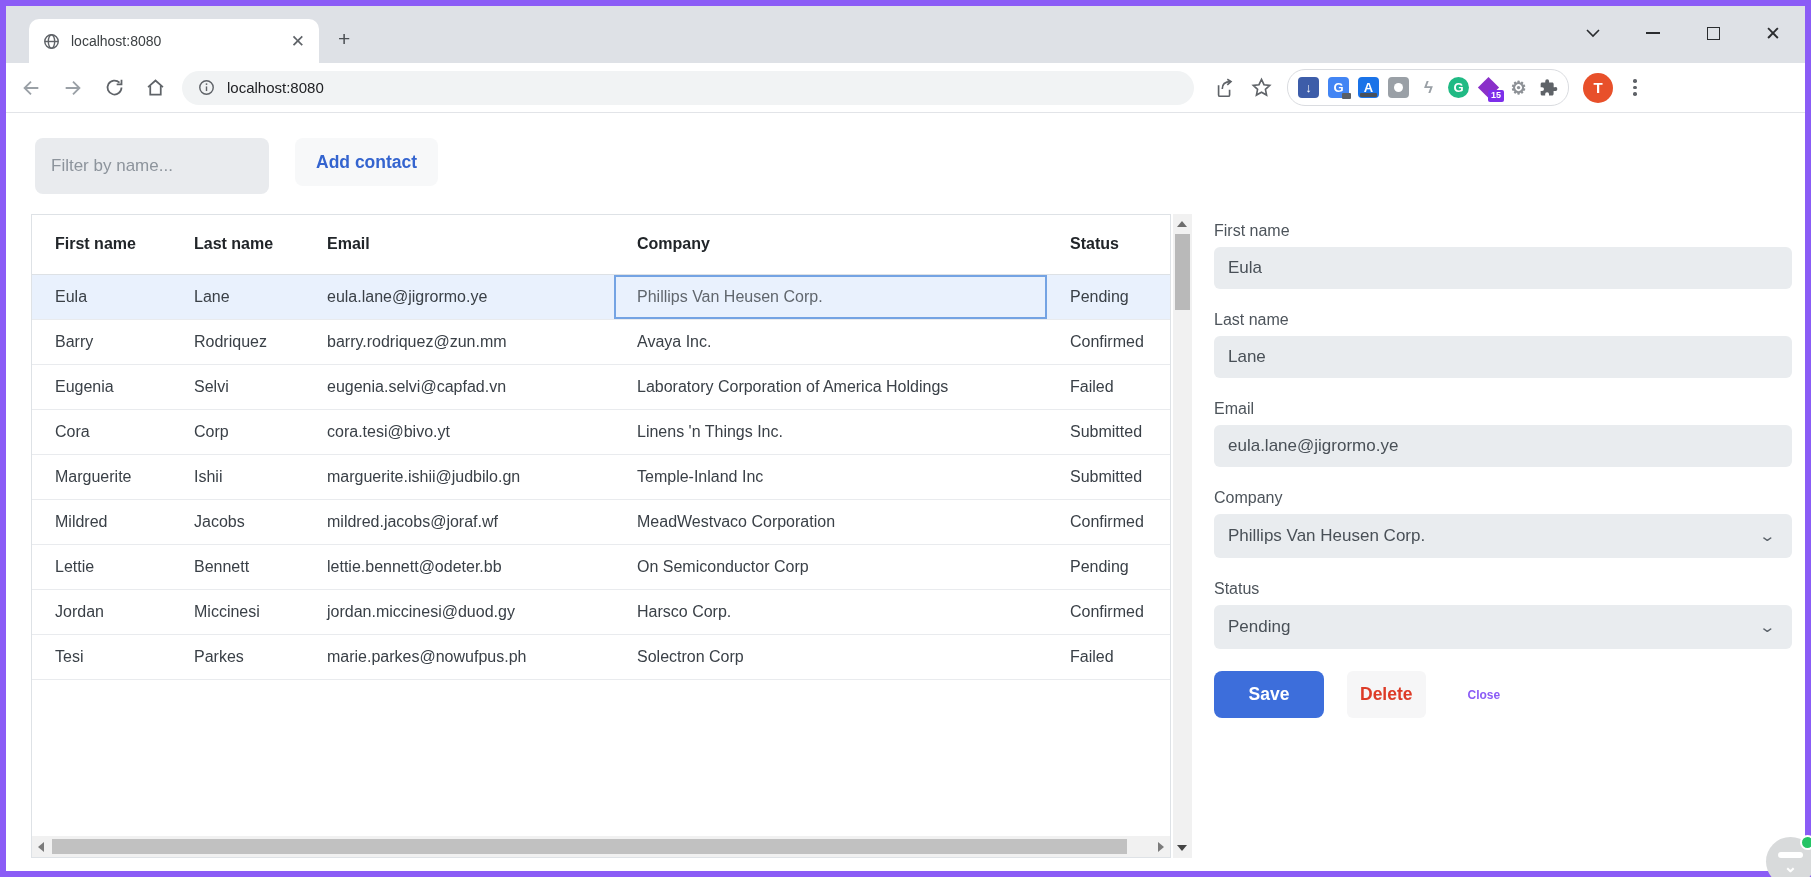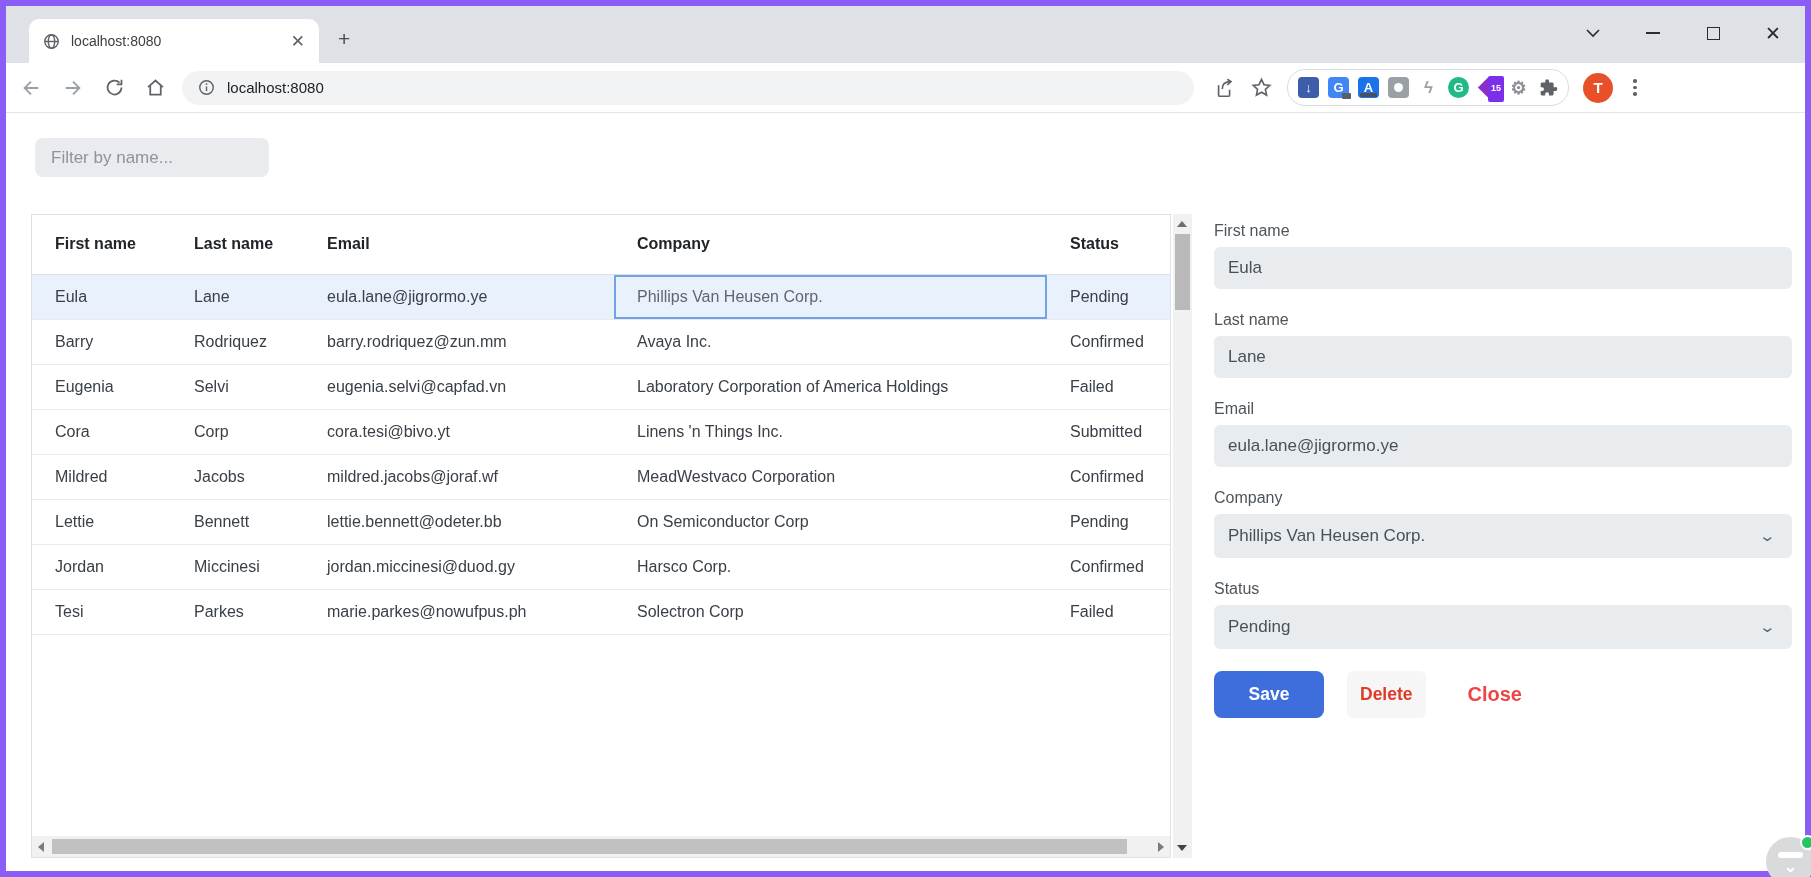--- a/index.html
+++ b/index.html
@@ -29,29 +29,29 @@
   .addressbar { width:1012px; height:34px; background:#f1f3f4; border-radius:17px; display:flex;
                 align-items:center; padding:0 16px; gap:12px; }
   .url-text { font-size:15px; color:#202124; }
   .tb-right { display:flex; align-items:center; gap:14px; margin-left:20px; }
   .ext-pill { display:flex; align-items:center; gap:9px; border:1px solid #dadce0; border-radius:18px;
               height:37px; padding:0 10px; background:#fff; }
   .chip { width:21px; height:21px; border-radius:4px; display:inline-flex; align-items:center;
           justify-content:center; font-size:13px; font-weight:bold; color:#fff; position:relative; }
   .chip.round { border-radius:50%; }
   .badge15 { position:absolute; right:-5px; bottom:-4px; background:#7d2eea; color:#fff; font-size:9px;
-             font-weight:bold; padding:8px 3px; border-radius:2px; line-height:1.1; }
+             font-weight:bold; padding:1px 3px; border-radius:2px; line-height:1.1; }
   .diamond { width:15px; height:15px; background:#8a30c9; transform:rotate(45deg); }
   .avatar { width:30px; height:30px; border-radius:50%; background:#e8502a; color:#fff; font-size:15px;
             font-weight:bold; display:inline-flex; align-items:center; justify-content:center; }
   .dots { display:inline-flex; flex-direction:column; gap:3px; padding:2px 6px; }
   .dots i { width:3.5px; height:3.5px; border-radius:50%; background:#5f6368; }
 
   
-  .filter-input { position:absolute; left:29px; top:132px; width:234px; height:39px; background:#e9ebee;
+  .filter-input { position:absolute; left:29px; top:132px; width:234px; height:56px; background:#e9ebee;
                   border:none; border-radius:8px; padding:12px 16px; font-size:17px; color:#495057;
                   font-family:"Liberation Sans", sans-serif; }
   .filter-input::placeholder { color:#8d949c; }
   .add-contact { position:absolute; left:289px; top:132px; height:48px; padding:0 21px; background:#f7f8f9;
                  border:none; border-radius:8px; color:#3464cf; font-size:17.5px; font-weight:bold;
                  font-family:"Liberation Sans", sans-serif; cursor:pointer; }
 
   
   .table-wrap { position:absolute; left:25px; top:208px; width:1140px; height:644px;
                 border:1px solid #dee2e6; background:#fff; }
@@ -82,22 +82,22 @@
   .f-input { width:100%; height:42px; background:#e9ecef; border:none; border-radius:6px; padding:0 14px;
              font-size:17px; color:#495057; margin-bottom:22px; font-family:"Liberation Sans", sans-serif; }
   .f-select { width:100%; height:44px; background:#e9ecef; border-radius:6px; padding:0 14px; font-size:17px;
               color:#495057; margin-bottom:22px; display:flex; align-items:center; justify-content:space-between; }
   .chev { color:#5a6169; font-size:15px; transform:scaleX(1.4); margin-right:4px; }
   .btn-row { display:flex; align-items:center; margin-top:1px; }
   .btn-save { width:110px; height:47px; background:#3d6edb; color:#fff; border:none; border-radius:8px;
               font-size:17.5px; font-weight:bold; font-family:"Liberation Sans", sans-serif; cursor:pointer; }
   .btn-delete { margin-left:23px; height:47px; padding:0 13px; background:#f6f6f7; color:#dd3b27; border:none;
                 border-radius:6px; font-size:17.5px; font-weight:bold; font-family:"Liberation Sans", sans-serif; cursor:pointer; }
-  .btn-close { margin-left:42px; height:47px; background:transparent; color:#ef4444; border:none;
-               font-size:20px; font-weight:bold; font-family:"Liberation Sans", sans-serif; cursor:pointer; }
+  .btn-close { margin-left:42px; height:47px; background:transparent; color:#8b5cf6; border:none;
+               font-size:12px; font-weight:bold; font-family:"Liberation Sans", sans-serif; cursor:pointer; }
 
   
   .vue-badge { position:absolute; left:1760px; top:831px; width:49px; height:49px; border-radius:50%;
                background:#d8dadb; }
   .vue-bar { position:absolute; left:12px; top:15px; width:25px; height:6px; border-radius:3px; background:#fff; }
   .vue-v { position:absolute; left:14px; top:23px; width:21px; height:14px; color:#fff; font-weight:bold;
            font-size:16px; line-height:14px; text-align:center; }
   .vue-dot { position:absolute; right:0px; top:-2px; width:15px; height:15px; border-radius:50%;
              background:#25c465; border:2px solid #fff; }
 </style>
@@ -188,20 +188,21 @@
       <span class="avatar">T</span>
       <span class="dots">
           <i></i>
           <i></i>
           <i></i>
         </span>
     </div>
   </div>
 
   <input class="filter-input" type="text" placeholder="Filter by name..." style="">
+  <button class="add-contact">Add contact</button>
 
   <div class="table-wrap">
     <table>
       <colgroup>
           <col class="c1">
           <col class="c2">
           <col class="c3">
           <col class="c4">
           <col class="c5">
         </colgroup>
@@ -237,20 +238,27 @@
             <td>Failed</td>
           </tr>
           <tr>
             <td>Cora</td>
             <td>Corp</td>
             <td>cora.tesi@bivo.yt</td>
             <td>Linens 'n Things Inc.</td>
             <td>Submitted</td>
           </tr>
           <tr>
+            <td>Marguerite</td>
+            <td>Ishii</td>
+            <td>marguerite.ishii@judbilo.gn</td>
+            <td>Temple-Inland Inc</td>
+            <td>Submitted</td>
+          </tr>
+          <tr>
             <td>Mildred</td>
             <td>Jacobs</td>
             <td>mildred.jacobs@joraf.wf</td>
             <td>MeadWestvaco Corporation</td>
             <td>Confirmed</td>
           </tr>
           <tr>
             <td>Lettie</td>
             <td>Bennett</td>
             <td>lettie.bennett@odeter.bb</td>

